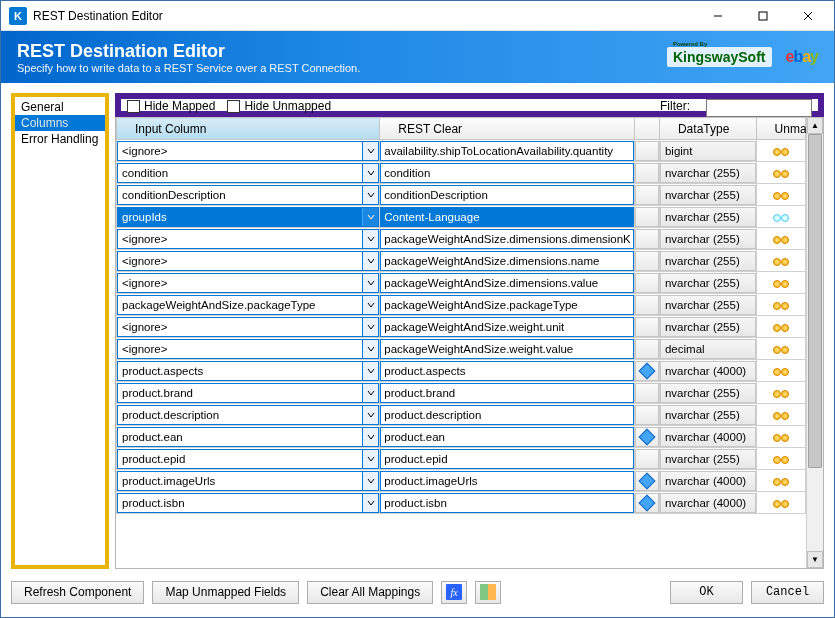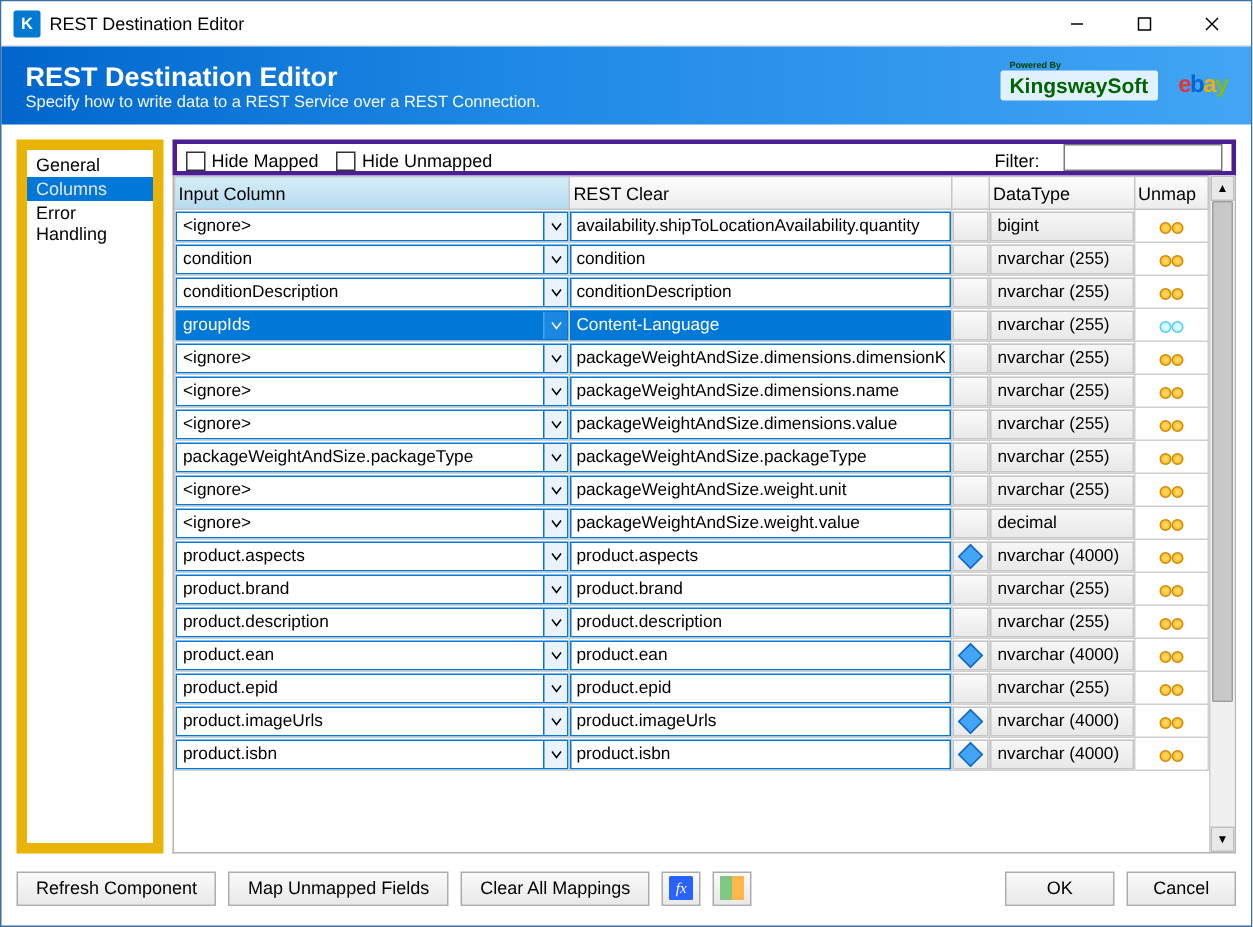--- a/index.html
+++ b/index.html
@@ -17,36 +17,36 @@
   .banner-sub { font-size: 11px; opacity: 0.95; }
   .banner-logos { margin-left: auto; display: flex; align-items: center; gap: 14px; }
   .logo-ks { font-size: 14px; font-weight: 600; color: #006400; background: rgba(255,255,255,0.85); padding: 2px 6px; border-radius: 2px; position: relative; }
   .logo-ks .pb { position: absolute; top: -6px; left: 6px; font-size: 6px; color: #004000; }
   .logo-ebay { font-size: 16px; font-weight: bold; letter-spacing: -1px; }
   .logo-ebay .r { color: #e53238; } .logo-ebay .b { color: #0064d3; } .logo-ebay .y { color: #f5af02; } .logo-ebay .g { color: #86b817; }
   
   .body { flex: 1; display: flex; flex-direction: column; padding: 10px; gap: 8px; min-height: 0; }
   .main { flex: 1; display: flex; gap: 6px; min-height: 0; }
   
-  .sidebar { width: 98px; border: 7px solid #eab308; background: #fff; padding: 2px 0; }
+  .sidebar { width: 98px; border: 4px solid #eab308; background: #fff; padding: 2px 0; }
   .sidebar-item { padding: 1px 6px; cursor: default; }
   .sidebar-item.selected { background: #0078d7; color: #e5e5e5; }
   
   .right { flex: 1; display: flex; flex-direction: column; min-height: 0; }
-  .toolbar { height: 24px; display: flex; align-items: flex-end; padding: 0 6px; border: 3px solid #4c1d95; gap: 12px; }
+  .toolbar { height: 24px; display: flex; align-items: flex-start; padding: 0 6px; border: 6px solid #4c1d95; gap: 12px; }
   .chk { display: flex; align-items: center; gap: 4px; }
   .chk-box { width: 13px; height: 13px; border: 1px solid #333; background: #fff; }
   .toolbar-spacer { flex: 1; }
   .filter-label { margin-right: 4px; }
   .filter-input { width: 106px; height: 18px; border: 1px solid #7a7a7a; padding: 0 3px; font-size: 12px; }
   
   .grid-wrap { flex: 1; border: 1px solid #b5b5b5; border-top: none; display: flex; min-height: 0; }
   .grid { flex: 1; overflow: hidden; }
   .grid table { border-collapse: collapse; width: 100%; table-layout: fixed; }
-  .grid th { background: linear-gradient(#fdfdfd, #ececec); border: 1px solid #c6c6c6; text-align: left; padding: 3px 2px; font-weight: 400; height: 22px; }
+  .grid th { background: linear-gradient(#fdfdfd, #ececec); border: 1px solid #c6c6c6; text-align: left; padding: 3px 18px; font-weight: 400; height: 22px; }
   .grid th.input-col { background: linear-gradient(#d6ecf7, #b5dcf0); }
   .grid td { border: 1px solid #d0d0d0; padding: 0; height: 22px; font-size: 11.5px; }
   
   .input-cell { display: flex; align-items: center; padding: 0 0 0 4px; border: 1px solid #0078d7; height: 20px; margin: 0; background: #fff; }
   .input-cell.selected { background: #0078d7; color: #fff; }
   .input-cell .txt { flex: 1; overflow: hidden; white-space: nowrap; }
   .input-cell .dd { width: 16px; height: 100%; border-left: 1px solid #0078d7; display: flex; align-items: center; justify-content: center; background: #eaf3fc; }
   .input-cell.selected .dd { background: #1a88e0; border-left-color: #42a5f5; color: #fff; }
   
   .rest-cell { display: flex; align-items: center; padding: 0 3px; height: 20px; border: 1px solid #0078d7; background: #fff; }
@@ -65,21 +65,21 @@
   .diamond-ico { width: 12px; height: 12px; transform: rotate(45deg); background: #42a5f5; border: 1px solid #1565c0; }
   
   .scrollbar { width: 17px; background: #f0f0f0; border-left: 1px solid #d0d0d0; display: flex; flex-direction: column; }
   .sb-btn { height: 17px; background: #e8e8e8; border: 1px solid #c0c0c0; display: flex; align-items: center; justify-content: center; font-size: 8px; }
   .sb-track { flex: 1; position: relative; }
   .sb-thumb { position: absolute; left: 1px; right: 1px; top: 0; height: 80%; background: #c8c8c8; border: 1px solid #a0a0a0; border-radius: 1px; }
   
   .footer { height: 30px; display: flex; align-items: center; gap: 8px; }
   .btn { height: 23px; padding: 0 12px; background: linear-gradient(#fafafa,#e8e8e8); border: 1px solid #adadad; font-size: 12px; cursor: default; display: flex; align-items: center; text-align: center; }
   .btn.small { padding: 0 4px; }
-  .btn.w { width: 73px; justify-content: center; }
+  .btn.w { width: 73px; justify-content: center; font-family: Liberation Mono, monospace; }
   .footer-spacer { flex: 1; }
   .fx-icon { width: 16px; height: 16px; background: #2962ff; color: #fff; font-style: italic; font-size: 10px; display: flex; align-items: center; justify-content: center; border-radius: 1px; font-family: Liberation Serif, serif; }
   .cols-icon { width: 16px; height: 16px; display: flex; }
   .cols-icon .half { flex: 1; } .cols-icon .half.a { background: #81c784; } .cols-icon .half.b { background: #ffb74d; }
 </style>
 </head>
 <body>
 
 <div class="window">
 

